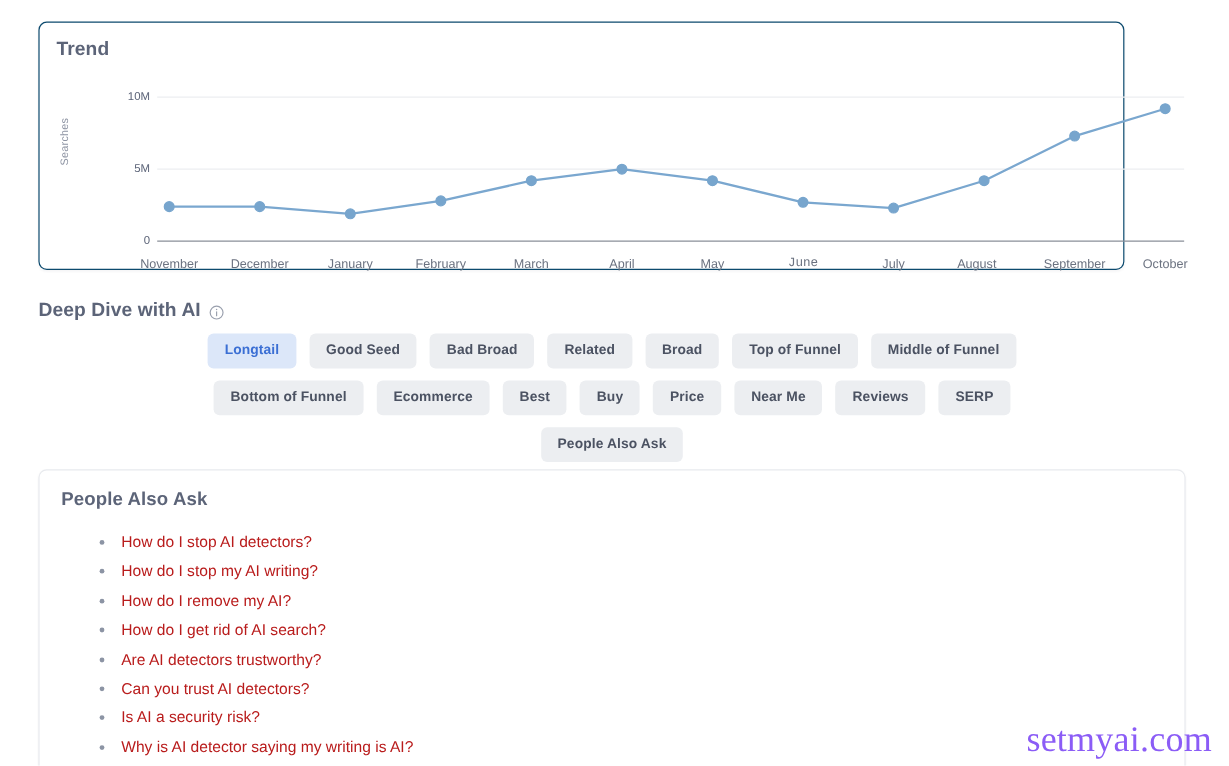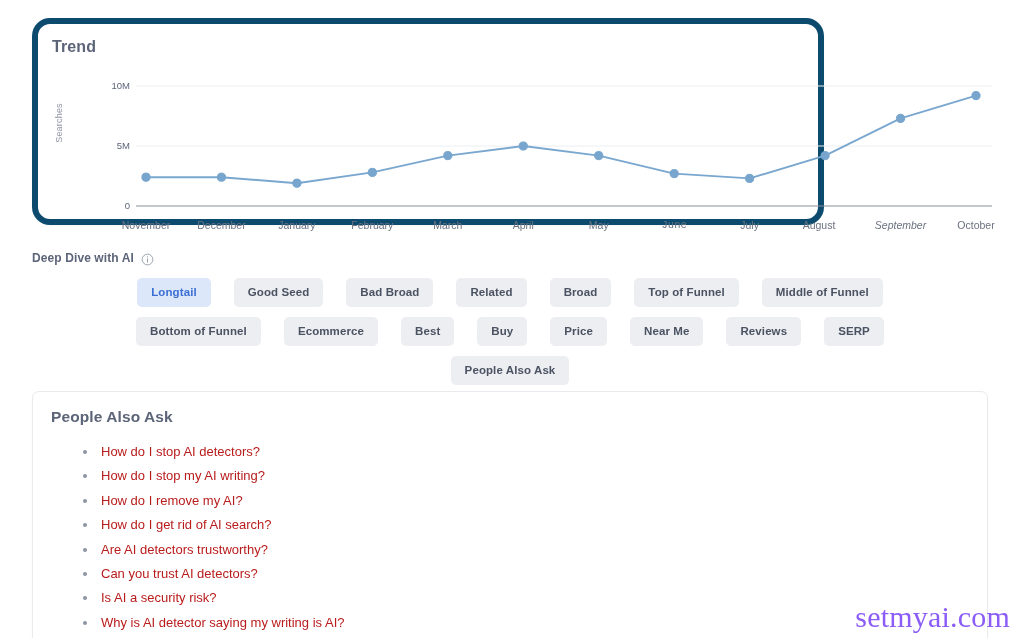--- a/index.html
+++ b/index.html
@@ -17,25 +17,25 @@
     width: 1024px;
     height: 638px;
     background: #ffffff;
   }
 
   
   .trend-card {
     position: absolute;
     left: 32px;
     top: 18px;
-    width: 792px;
+    width: 905px;
     height: 207px;
     background: #ffffff;
-    border: 6px solid #0c4a6e;
-    border-radius: 18px;
+    border: 1px solid #0c4a6e;
+    border-radius: 7px;
     box-shadow: 0 1px 2px rgba(16,24,40,0.04);
   }
 
   .trend-title {
     position: absolute;
     left: 14px;
     top: 14px;
     font-size: 16px;
     font-weight: bold;
     color: #5c6478;
@@ -84,21 +84,21 @@
   
   .deepdive-head {
     position: absolute;
     left: 32px;
     top: 250px;
     display: flex;
     align-items: center;
     gap: 7px;
   }
   .deepdive-title {
-    font-size: 12px;
+    font-size: 16px;
     font-weight: bold;
     color: #5c6478;
     letter-spacing: .1px;
   }
   .info-icon {
     width: 13px;
     height: 13px;
     display: inline-block;
     color: #9aa0ae;
     margin-top: 2px;
@@ -107,21 +107,21 @@
   
   .chip-rows {
     position: absolute;
     left: 32px;
     top: 278px;
     width: 956px;
   }
   .chip-row {
     display: flex;
     justify-content: center;
-    gap: 23px;
+    gap: 11px;
     margin-bottom: 10px;
   }
   .chip {
     background: #eceef1;
     border: none;
     border-radius: 5px;
     color: #4b5262;
     font-family: "Liberation Sans", sans-serif;
     font-size: 11.5px;
     font-weight: bold;
@@ -231,21 +231,21 @@
           <div class="x-tick" style="left: 108px; top: 163px;">November</div>
           <div class="x-tick" style="left: 183.455px; top: 163px;">December</div>
           <div class="x-tick" style="left: 258.909px; top: 163px;">January</div>
           <div class="x-tick" style="left: 334.364px; top: 163px;">February</div>
           <div class="x-tick" style="left: 409.818px; top: 163px;">March</div>
           <div class="x-tick" style="left: 485.273px; top: 163px;">April</div>
           <div class="x-tick" style="left: 560.727px; top: 163px;">May</div>
           <div class="x-tick" style="left: 636.182px; top: 163px; font-family: Liberation Mono, monospace;">June</div>
           <div class="x-tick" style="left: 711.636px; top: 163px;">July</div>
           <div class="x-tick" style="left: 781px; top: 163px;">August</div>
-          <div class="x-tick" style="left: 862.545px; top: 163px; font-style: italic;">September</div>
+          <div class="x-tick" style="left: 862.545px; top: 163px;">September</div>
           <div class="x-tick" style="left: 938px; top: 163px;">October</div>
         </div>
     </div>
   </div>
 
   <div class="deepdive-head">
     <span class="deepdive-title">Deep Dive with AI</span>
     <span class="info-icon">
       <svg viewBox="0 0 16 16" width="13" height="13" fill="none" stroke="currentColor" stroke-width="1.2">
         <circle cx="8" cy="8" r="6.6"></circle>

